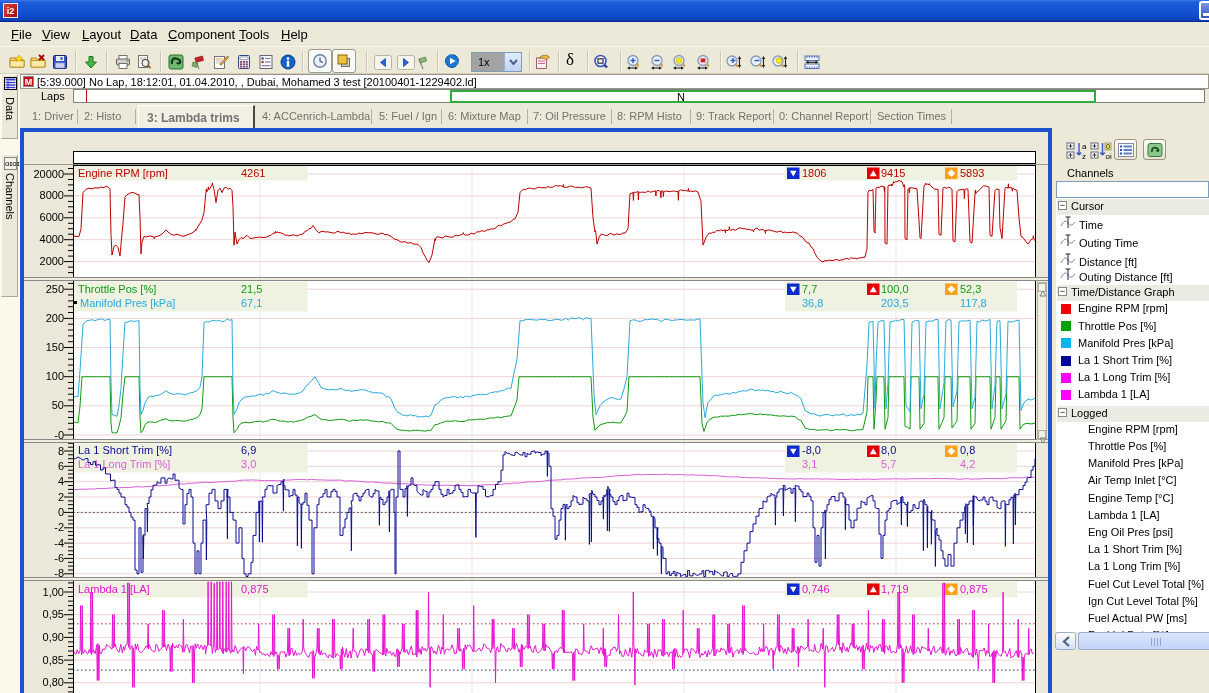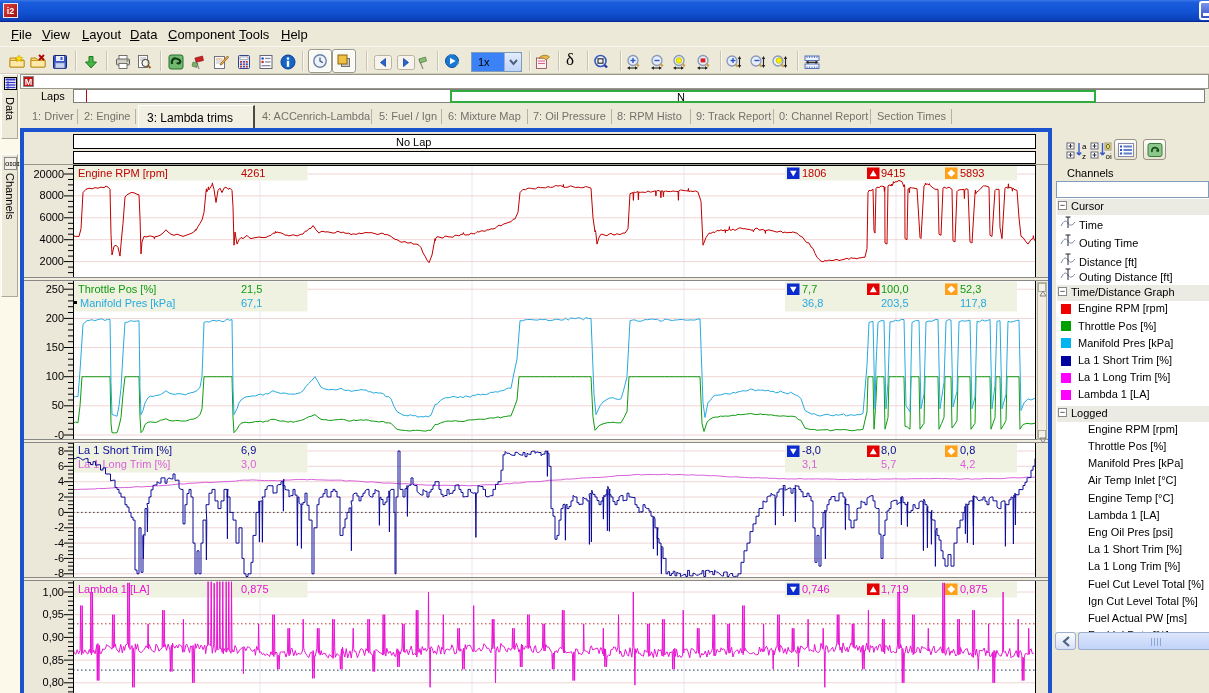--- a/index.html
+++ b/index.html
@@ -27,21 +27,21 @@
 #lapslbl { left:41px; top:90px; font-size:11px; }
 #lapsbox { left:73px; top:89px; width:1132px; height:14.4px; background:#fff; border:1px solid #808080; }
 #lapscur { left:86px; top:90px; width:1px; height:12px; background:#c00000; }
 #lapsN { left:450px; top:89.7px; width:646px; height:13.4px; background:#fdfffd; border:2px solid #2fae3f; }
 #lapsN span { position:absolute; left:225px; top:-0.5px; font-size:11px; }
 
 #tabsrow { left:0; top:104px; width:1209px; height:24px; }
 .tab { position:absolute; top:6px; font-size:11px; color:#73716a; white-space:nowrap;text-align:right; }
 .tabsep { position:absolute; top:5px; width:1px; height:15px; background:#b5b2a0; }
 #seltab { position:absolute; left:138px; top:1px; width:117px; height:23px; background:#f2f0e3; border-top:1px solid #fff; border-left:1px solid #fff; border-right:2px solid #4a4a44; }
-#seltab span { position:absolute; left:8px; top:5px; font-size:12px; font-weight:normal; color:#000000; white-space:nowrap; }
+#seltab span { position:absolute; left:8px; top:5px; font-size:12px; font-weight:bold; color:#737373; white-space:nowrap; }
 
 #chartwin { left:20px; top:128px; width:1032px; height:565px; background:#ebe8da; border:4px solid #1b53cf; border-bottom:none; }
 .band { position:absolute; left:73px; width:963px; background:#fff; border:1px solid #000; }
 .axl { position:absolute; width:44px; left:20px; text-align:right; font-size:11px; color:#000; }
 .ticks { position:absolute; left:60px; }
 .psep { position:absolute; left:24px; width:1024px; height:4px; border-top:1px solid #888; border-bottom:1px solid #888; background:#f0eddf; }
 .paxis { position:absolute; left:73px; width:1px; background:#000; }
 .paxisr { position:absolute; left:1035px; width:1px; background:#000; }
 
 #p2sb { position:absolute; left:1037px; top:282px; width:10px; height:158px; background:#f1eee1; border:1px solid #b8b4a4; }
@@ -183,21 +183,21 @@
       </svg>
       <svg class="ti" style="left:415px;top:7px" width="14" height="16">
         <line x1="4" y1="5" x2="8" y2="15" stroke="#888" stroke-width="1.2"></line>
         <path d="M4 5 L10.5 3 L11.5 7 L5.2 9 Z" fill="#8cb87a" stroke="#4a7a3a" stroke-width="0.7"></path>
       </svg>
       <svg class="ti" style="left:445px;top:7px" width="14" height="14">
         <circle cx="7" cy="7" r="6.5" fill="#1878d2" stroke="#0c4c9c"></circle>
         <circle cx="7" cy="7" r="6.5" fill="none" stroke="#6cb0ea" stroke-width="0.8" stroke-dasharray="6 20"></circle>
         <path d="M5 3.8 L10.6 7 L5 10.2 Z" fill="#fff"></path>
       </svg>
-      <div style="position:absolute;left:471px;top:5px;width:51px;height:20px;background:#3b82f6;border:1px solid #7f9db9">
+      <div style="position:absolute;left:471px;top:5px;width:51px;height:20px;background:#a3a3a3;border:1px solid #7f9db9">
         <span style="position:absolute;left:6px;top:3px;font-size:11px">1x</span>
         <div style="position:absolute;right:0;top:0;width:17px;height:18px;background:linear-gradient(180deg,#e2ecfd,#c0d4f7);border-left:1px solid #9ab0d8;border-radius:0 1px 1px 0"><svg width="17" height="18">
             <path d="M5 7 L8.5 11 L12 7" fill="none" stroke="#4d6185" stroke-width="2"></path>
           </svg></div>
       </div>
       <svg class="ti" style="left:535px;top:7px" width="16" height="16">
         <rect x="1.5" y="4" width="10" height="10.5" fill="#fbeff2" stroke="#884444" stroke-width="0.8"></rect>
         <line x1="3" y1="7" x2="10" y2="7" stroke="#e06090" stroke-width="1"></line>
         <line x1="3" y1="9.5" x2="10" y2="9.5" stroke="#e06090" stroke-width="1"></line>
         <path d="M4 4.5 C6 0.5 12 0.5 14.5 3 L11 6 C9 3.5 6 3.8 4 4.5 Z" fill="#e8b84c" stroke="#8c6414" stroke-width="0.7"></path>
@@ -283,30 +283,31 @@
       <div class="tsep" style="left:437px"></div>
       <div class="tsep" style="left:529px"></div>
       <div class="tsep" style="left:558px"></div>
       <div class="tsep" style="left:587px"></div>
       <div class="tsep" style="left:620px"></div>
       <div class="tsep" style="left:720px"></div>
       <div class="tsep" style="left:797px"></div>
     </div>
 <div class="abs" id="status">
       <div class="mi2">M</div>
+      <span class="st">[5:39.000] No Lap, 18:12:01, 01.04.2010, , Dubai, Mohamed 3 test [20100401-1229402.ld]</span>
     </div>
 <div class="abs" id="lapslbl">Laps</div>
 <div class="abs" id="lapsbox"></div>
 <div class="abs" id="lapscur"></div>
 <div class="abs" id="lapsN">
       <span>N</span>
     </div>
 <div class="abs" id="tabsrow">
       <span class="tab" style="left:32px">1: Driver</span>
-      <span class="tab" style="left:84px">2: Engine</span>
+      <span class="tab" style="left:84px">2: Histo</span>
       <span class="tab" style="left:262px">4: ACCenrich-Lambda</span>
       <span class="tab" style="left:379px">5: Fuel / Ign</span>
       <span class="tab" style="left:448px">6: Mixture Map</span>
       <span class="tab" style="left:533px">7: Oil Pressure</span>
       <span class="tab" style="left:617px">8: RPM Histo</span>
       <span class="tab" style="left:696px">9: Track Report</span>
       <span class="tab" style="left:779px">0: Channel Report</span>
       <span class="tab" style="left:877px">Section Times</span>
       <div class="tabsep" style="left:77px"></div>
       <div class="tabsep" style="left:135px"></div>
@@ -316,23 +317,20 @@
       <div class="tabsep" style="left:611px"></div>
       <div class="tabsep" style="left:690px"></div>
       <div class="tabsep" style="left:773px"></div>
       <div class="tabsep" style="left:870px"></div>
       <div class="tabsep" style="left:951px"></div>
       <div id="seltab">
         <span>3: Lambda trims</span>
       </div>
     </div>
 <div class="abs" id="chartwin"></div>
-<div class="band" style="top:134px;height:14.6px">
-      <div style="position:absolute;left:322px;top:0.5px;font-size:11px">No Lap</div>
-    </div>
 <div class="band" style="top:150.5px;height:13.4px"></div>
 <div class="abs" style="left:24px;top:164px;width:1024px;height:1px;background:#9a968a"></div>
 <svg style="position:absolute;left:73px;top:165px" width="963" height="112" font-family="Liberation Sans, sans-serif">
       <rect width="963" height="112" fill="#fff"></rect>
       <line x1="187" y1="0" x2="187" y2="112" stroke="#e7e7f2" stroke-width="1"></line>
       <line x1="399" y1="0" x2="399" y2="112" stroke="#e7e7f2" stroke-width="1"></line>
       <line x1="611" y1="0" x2="611" y2="112" stroke="#e7e7f2" stroke-width="1"></line>
       <line x1="823" y1="0" x2="823" y2="112" stroke="#e7e7f2" stroke-width="1"></line>
       <line x1="0" y1="9" x2="963" y2="9" stroke="#f1d4d4" stroke-width="1"></line>
       <line x1="0" y1="30.9" x2="963" y2="30.9" stroke="#f1d4d4" stroke-width="1"></line>

